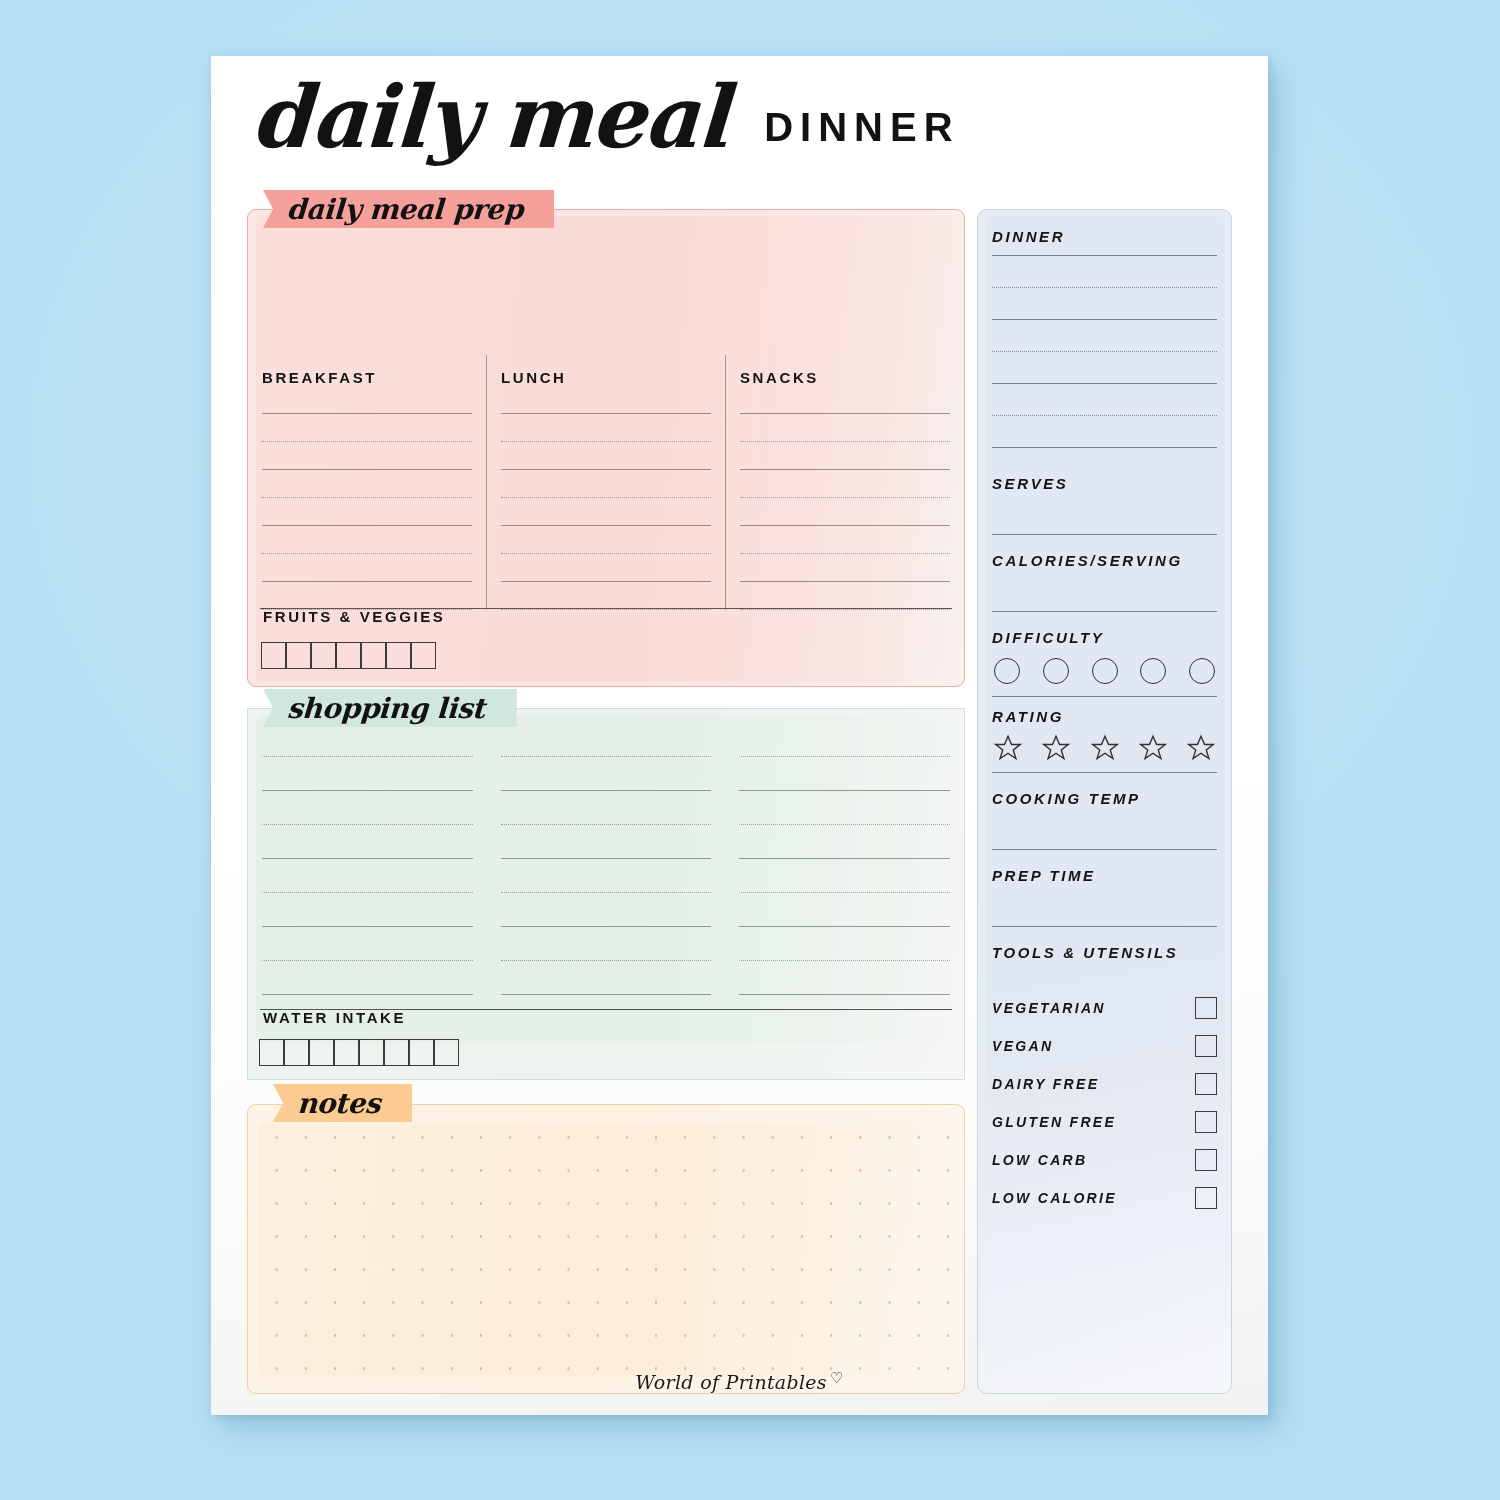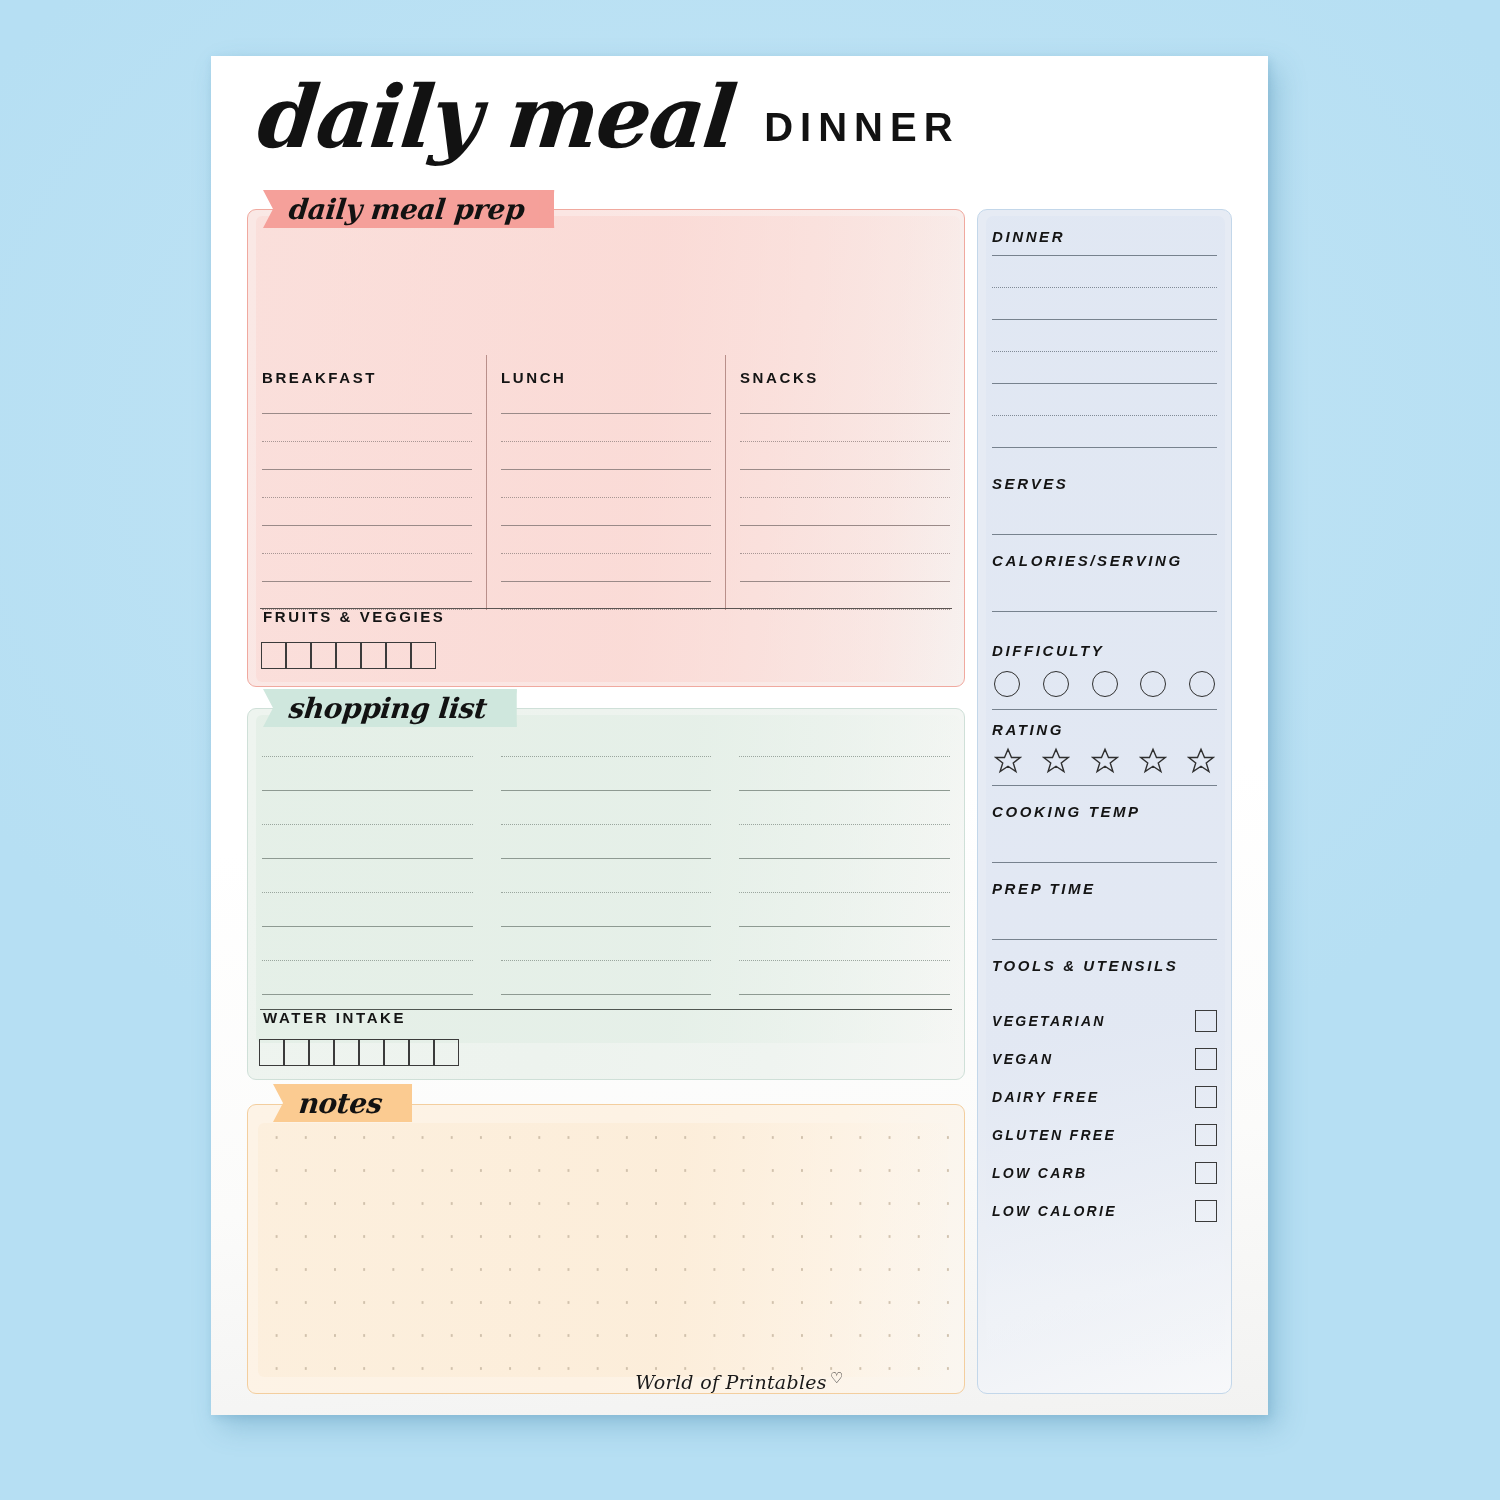--- a/index.html
+++ b/index.html
@@ -188,21 +188,21 @@
   }
 
   
   .shopping {
     position: absolute;
     left: 36px;
     top: 652px;
     width: 718px;
     height: 372px;
     border: 1.4px solid #cfe0d8;
-    border-radius: 9px;
+    border-radius: 1px;
     background: linear-gradient(100deg, #eef4ef 0%, #edf3ee 45%, #eff4f0 75%, #f6f7f5 100%);
     overflow: hidden;
     text-decoration: underline;
   }
   .sl-wash {
     position: absolute;
     left: 8px; top: 6px; right: 4px; bottom: 36px;
     background: linear-gradient(95deg, rgba(226,238,229,.75) 0%, rgba(228,239,231,.85) 60%, rgba(236,243,237,.4) 90%, rgba(255,255,255,0) 100%);
     border-radius: 6px;
     pointer-events: none;
@@ -515,21 +515,21 @@
       <div class="sb-field" style="margin-top:27px;">
         <span class="sec-label">SERVES</span>
         <div class="sb-rule" style="margin-top:42px;"></div>
       </div>
 
       <div class="sb-field" style="margin-top:17px;">
         <span class="sec-label">CALORIES/SERVING</span>
         <div class="sb-rule" style="margin-top:42px;"></div>
       </div>
 
-      <div class="sb-field" style="margin-top:30px;">
+      <div class="sb-field" style="margin-top:17px;">
         <span class="sec-label">DIFFICULTY</span>
         <div class="icon-row" style="margin-top:12px;">
           <div class="circle"></div>
           <div class="circle"></div>
           <div class="circle"></div>
           <div class="circle"></div>
           <div class="circle"></div>
         </div>
         <div class="sb-rule" style="margin-top:12px;"></div>
       </div>

